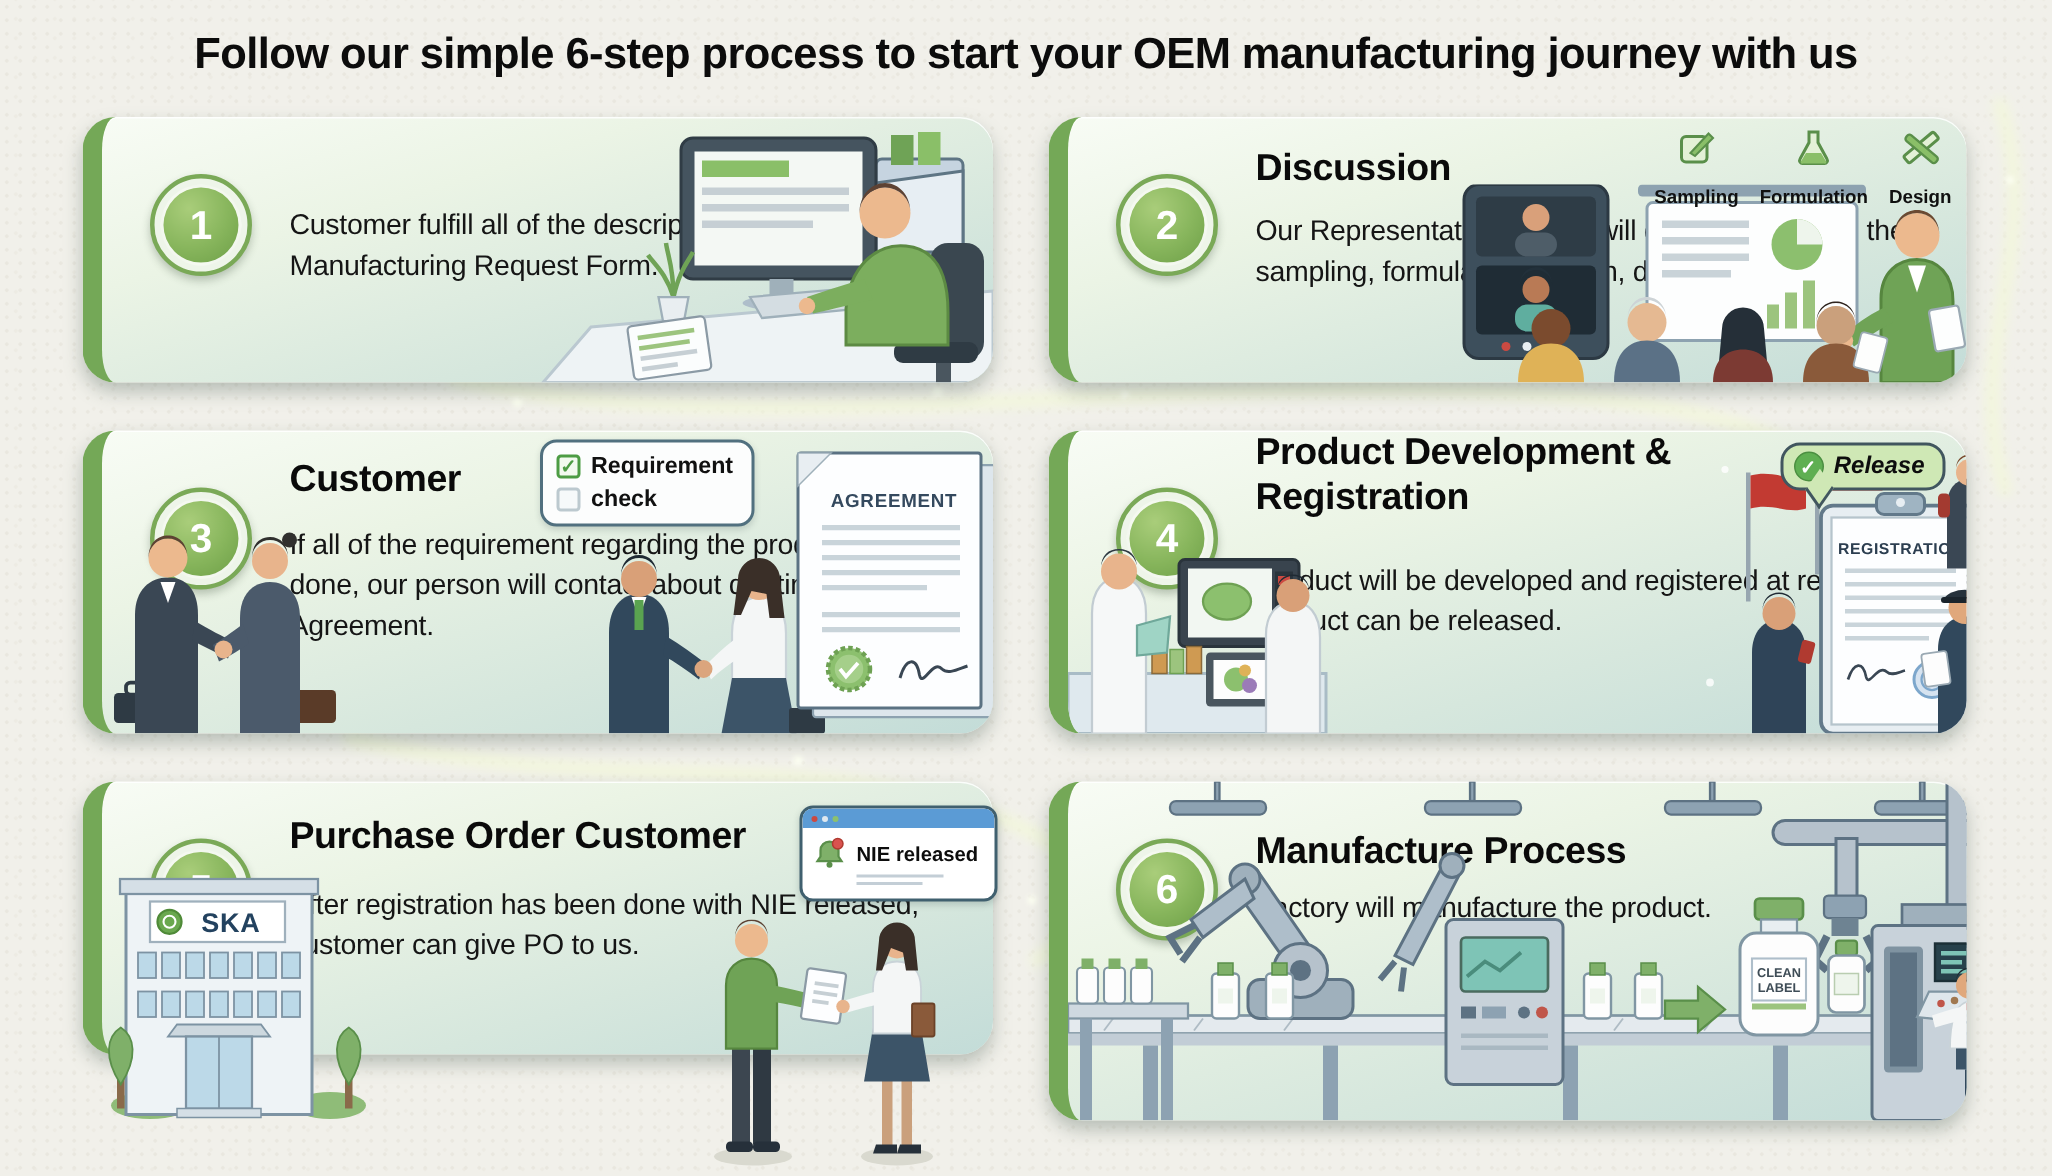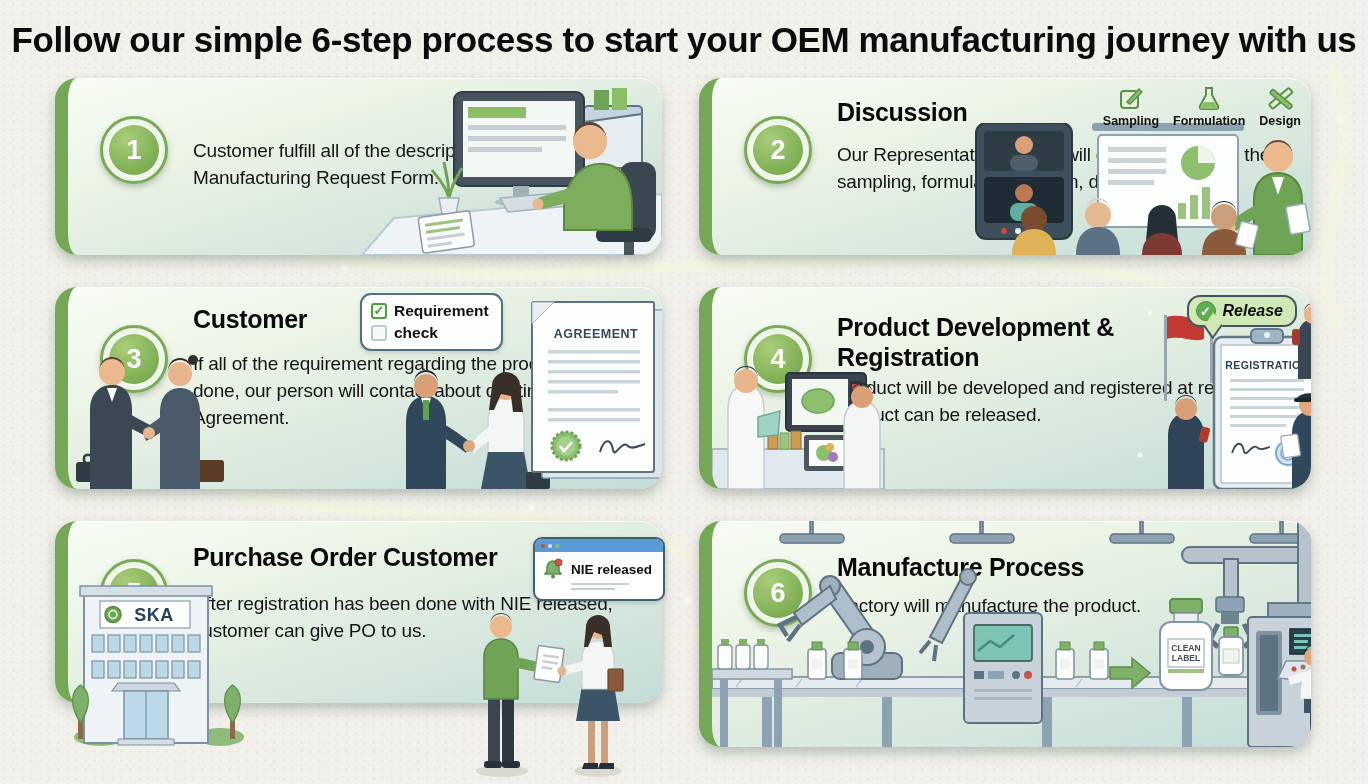--- a/index.html
+++ b/index.html
@@ -8,21 +8,21 @@
     position:relative; width:1368px; height:784px; overflow:hidden;
     background-color:#f1f0ea;
     background-image:
       radial-gradient(#e9e7df 1px, transparent 1.2px),
       radial-gradient(#edebe3 1px, transparent 1.2px);
     background-size:9px 9px, 13px 13px;
     background-position:0 0, 4px 6px;
   }
   .page-title {
     position:absolute; top:20px; left:0; width:100%;
-    text-align:center; font-size:35px; font-weight:bold; color:#0c0c0c;
+    text-align:center; font-size:29px; font-weight:bold; color:#0c0c0c;
     letter-spacing:-0.4px;
   }
   .glow { position:absolute; inset:0; z-index:1; pointer-events:none; }
   .card {
     position:absolute; z-index:2; border-radius:22px;
     background:linear-gradient(163deg, #f8fcf5 0%, #ebf4e5 32%, #d6e7dd 68%, #c3dcd8 100%);
     border-left:13px solid #74a857;
     box-shadow:0 6px 12px rgba(94,112,102,0.38), inset 0 1px 0 rgba(255,255,255,0.85);
     overflow:hidden;
   }
@@ -52,34 +52,34 @@
     font-size:25px; font-weight:bold; color:#0a0a0a; letter-spacing:-0.3px; line-height:1.18;
   }
   .card-desc {
     position:absolute; left:125px;
     font-size:19px; color:#151515; line-height:1.42; letter-spacing:-0.2px;
   }
   #card1 .card-desc { top:60px; width:408px; }
   #card2 .card-title { top:20px; }
   #card2 .card-desc { top:64px; width:462px; }
   #card3 .card-desc { top:64px; width:472px; }
-  #card4 .card-title { top:26px; width:330px; }
+  #card4 .card-title { top:0; width:330px; }
   #card4 .card-desc { top:88px; width:562px; }
   #card5 .card-title { top:22px; }
   #card5 .card-desc { top:70px; width:490px; }
   #card6 .card-title { top:32px; }
   #card6 .card-desc { top:72px; width:420px; }
 
   .illus { position:absolute; pointer-events:none; }
 
   
   .mini-icons { position:absolute; right:10px; top:6px; display:flex; gap:14px; z-index:3; }
   .mini-icon { display:flex; flex-direction:column; align-items:center; width:auto; }
   .mini-icon svg { width:28px; height:28px; }
-  .mini-icon .lbl { font-size:12.5px; font-weight:bold; color:#101010; margin-top:2px; }
+  .mini-icon .lbl { font-size:12.5px; font-weight:bold; color:#101010; margin-top:12px; }
 
   
   .check-box {
     position:absolute; left:292px; top:6px; z-index:3;
     background:#fcfdfd; border:2px solid #51707f; border-radius:11px;
     padding:6px 12px 6px 9px; box-shadow:0 2px 4px rgba(60,80,80,0.2);
   }
   .check-row { display:flex; align-items:center; gap:7px; line-height:1.25; }
   .chk { width:16px; height:16px; border-radius:3px; flex:0 0 auto;
          display:flex; align-items:center; justify-content:center; font-size:13px; font-weight:bold; }

